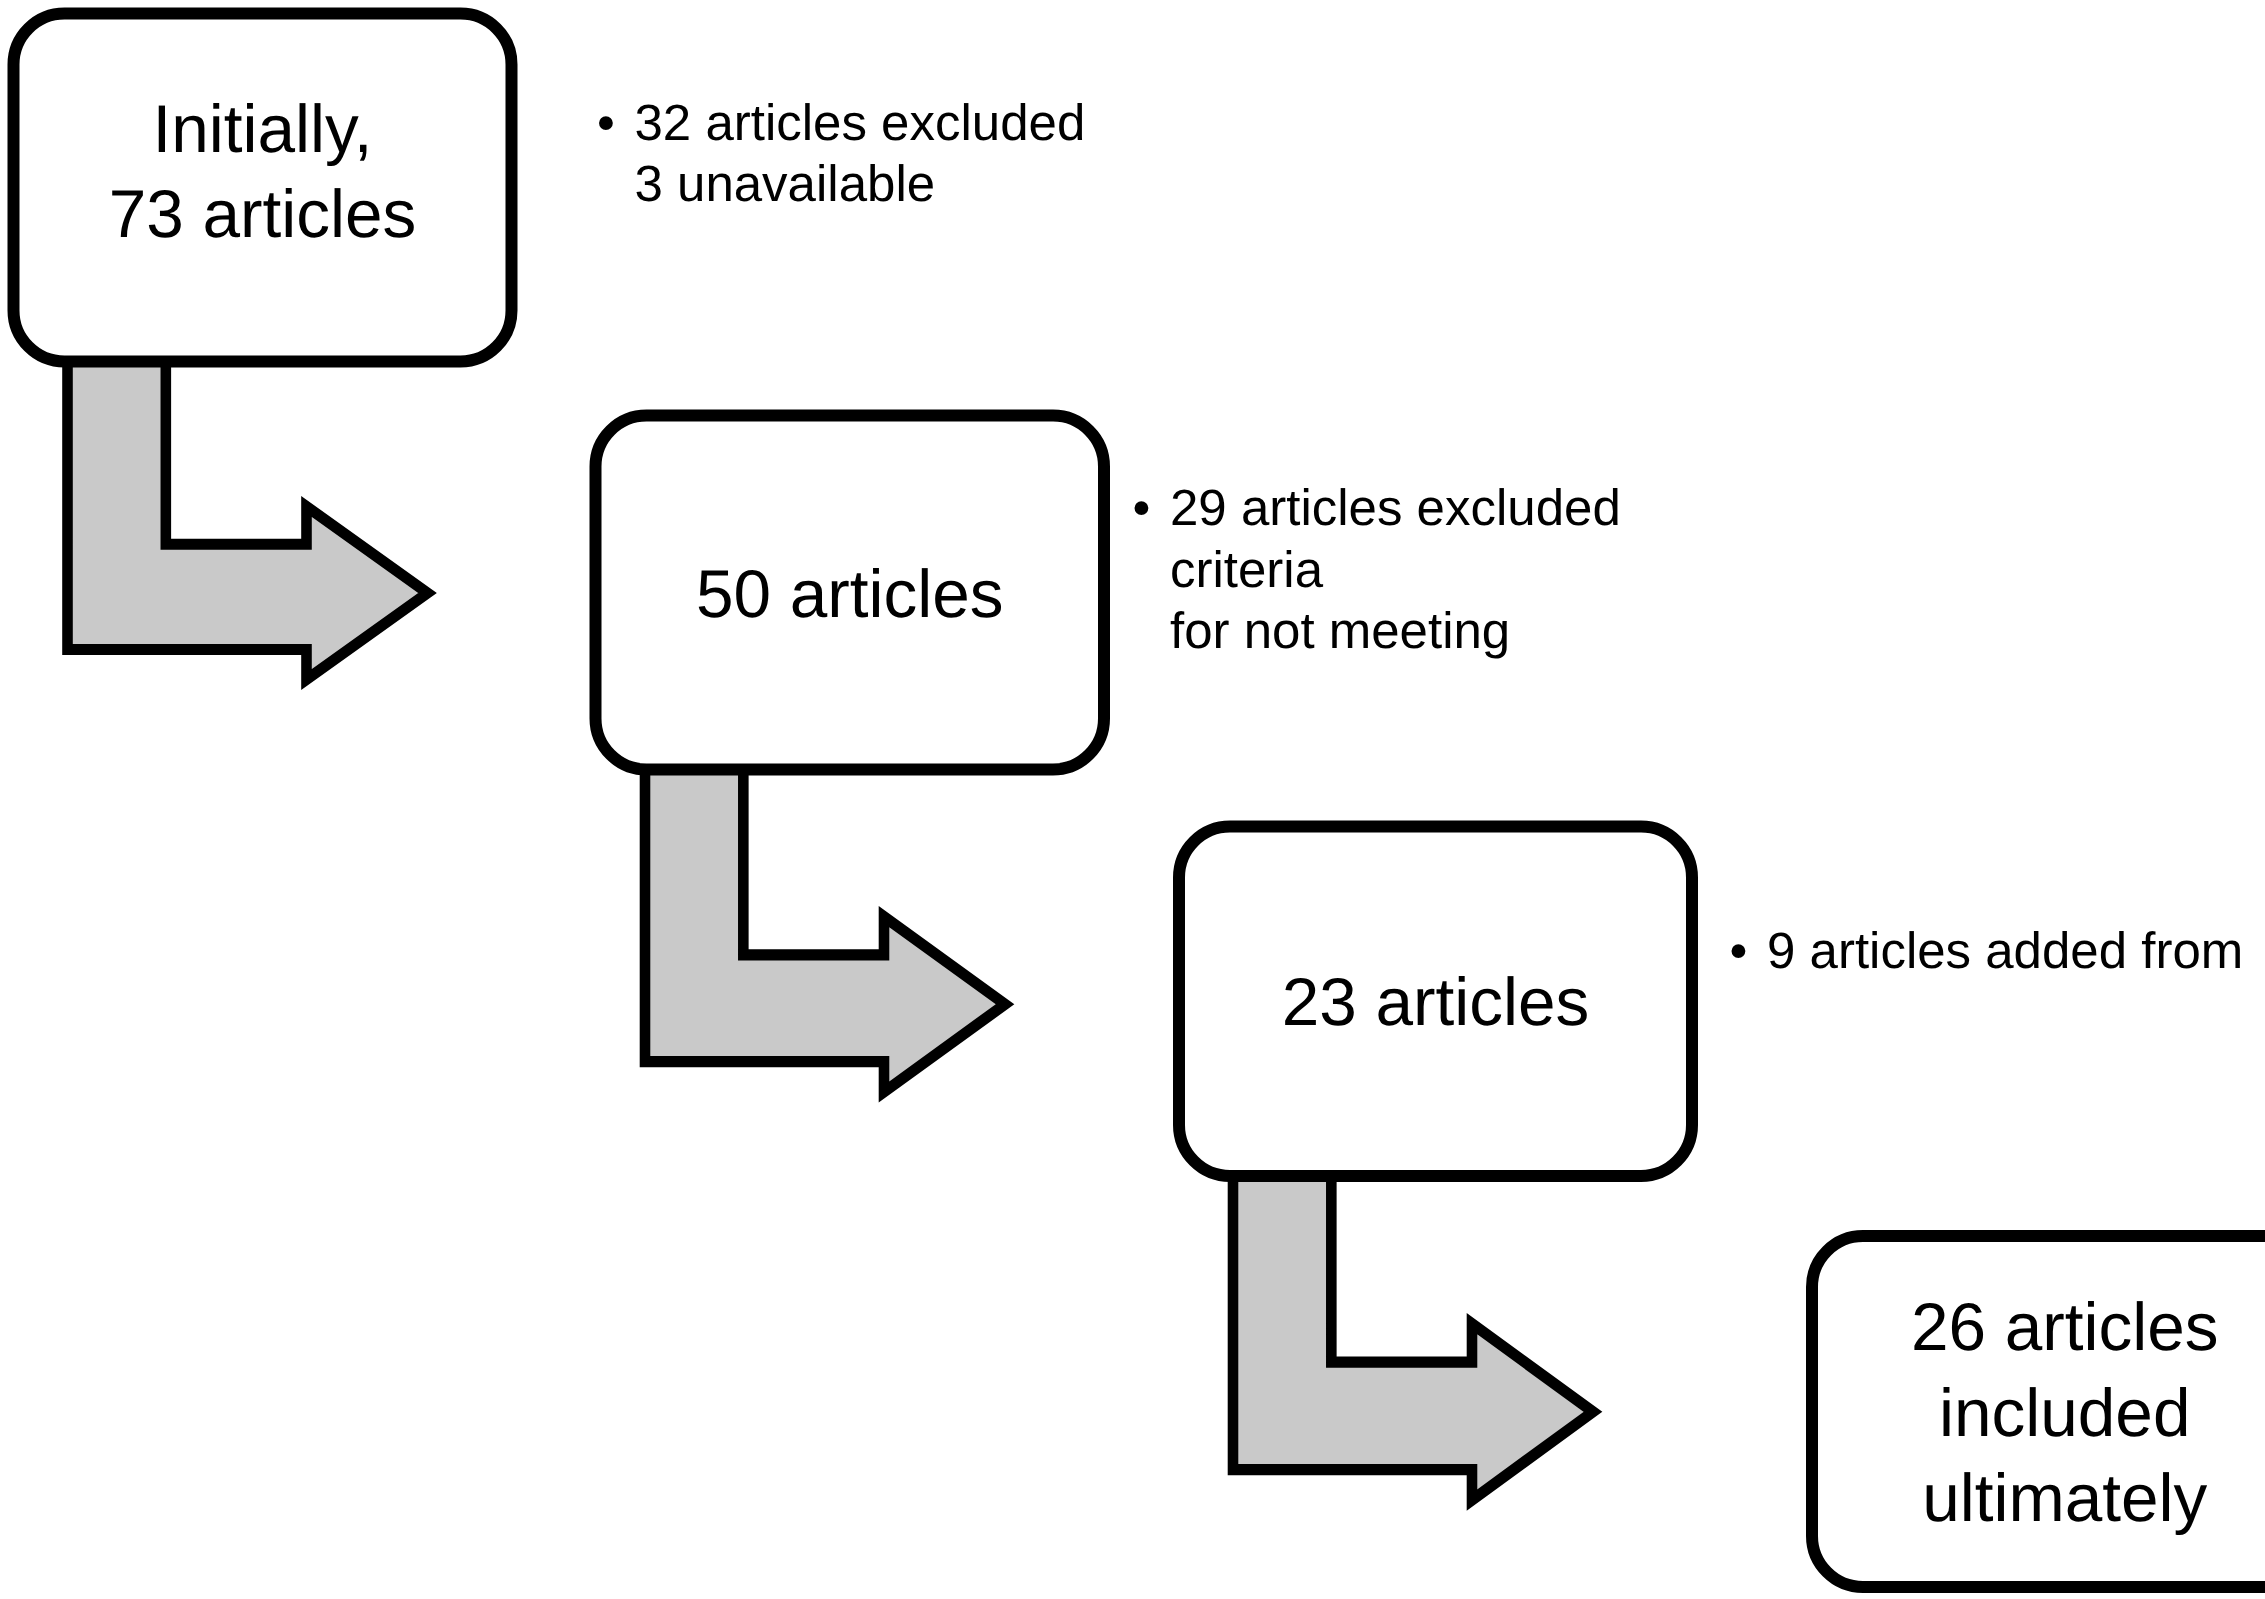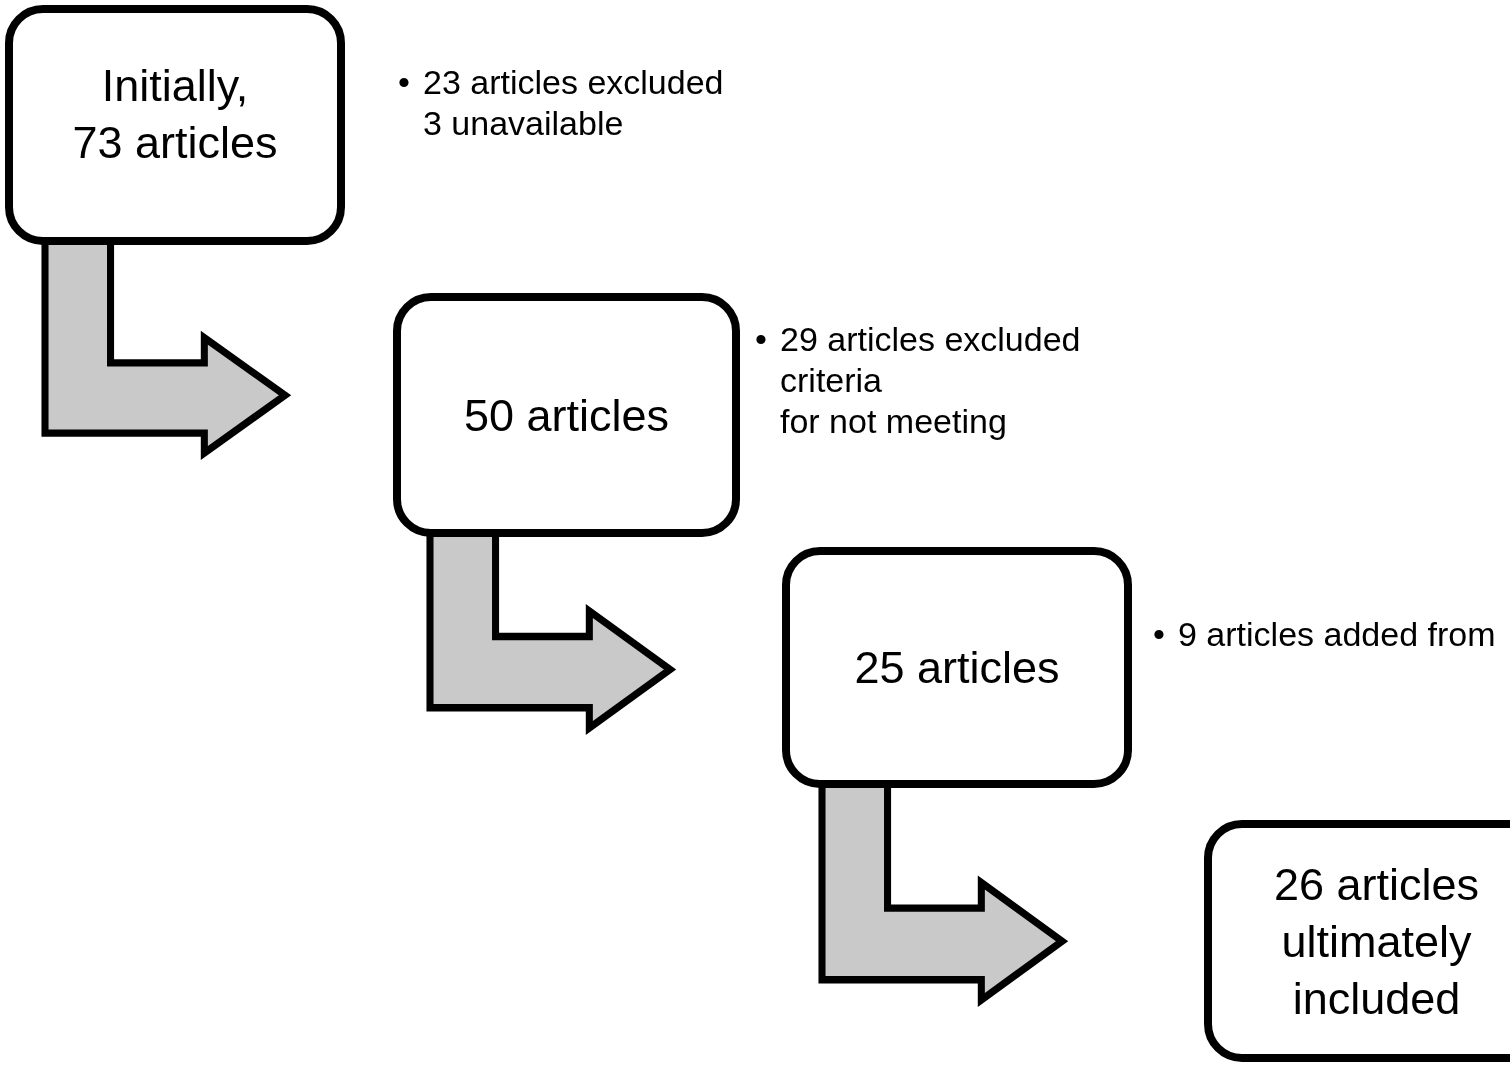--- a/index.html
+++ b/index.html
@@ -25,21 +25,21 @@
     z-index: 2;
   }
   .box-line {
     font-size: 45px;
     line-height: 57px;
     color: var(--text, #000000);
     text-align: center;
     white-space: nowrap;
   }
   .box1 { left: 5px;    top: 5px;   width: 340px; height: 240px; padding-bottom: 22px; }
-  .box2 { left: 393px;  top: 273px; width: 347px; height: 244px; margin-top: 20px; }
+  .box2 { left: 393px;  top: 273px; width: 347px; height: 244px; }
   .box3 { left: 782px;  top: 547px; width: 350px; height: 241px; }
   .box4 { left: 1204px; top: 820px; width: 345px; height: 242px; }
   
   .arrow { position: absolute; z-index: 1; overflow: visible; }
   .arrow polygon {
     fill: var(--arrow-fill, #c9c9c9);
     stroke: var(--arrow-outline, #000000);
     stroke-width: 7;
     stroke-linejoin: miter;
   }
@@ -80,33 +80,33 @@
   <div class="box box1">
     <div class="box-line">Initially,</div>
     <div class="box-line">73 articles</div>
   </div>
 
   <div class="box box2">
     <div class="box-line">50 articles</div>
   </div>
 
   <div class="box box3">
-    <div class="box-line">25 articles</div>
+    <div class="box-line">23 articles</div>
   </div>
 
   <div class="box box4">
     <div class="box-line">26 articles</div>
+    <div class="box-line">included</div>
     <div class="box-line">ultimately</div>
-    <div class="box-line">included</div>
   </div>
 
   <div class="note note1">
     <span class="bullet">•</span>
     <span class="note-lines">
-      <div class="note-line">23 articles excluded</div>
+      <div class="note-line">32 articles excluded</div>
       <div class="note-line">3 unavailable</div>
     </span>
   </div>
 
   <div class="note note2">
     <span class="bullet">•</span>
     <span class="note-lines">
       <div class="note-line">29 articles excluded</div>
       <div class="note-line">criteria</div>
       <div class="note-line">for not meeting</div>

